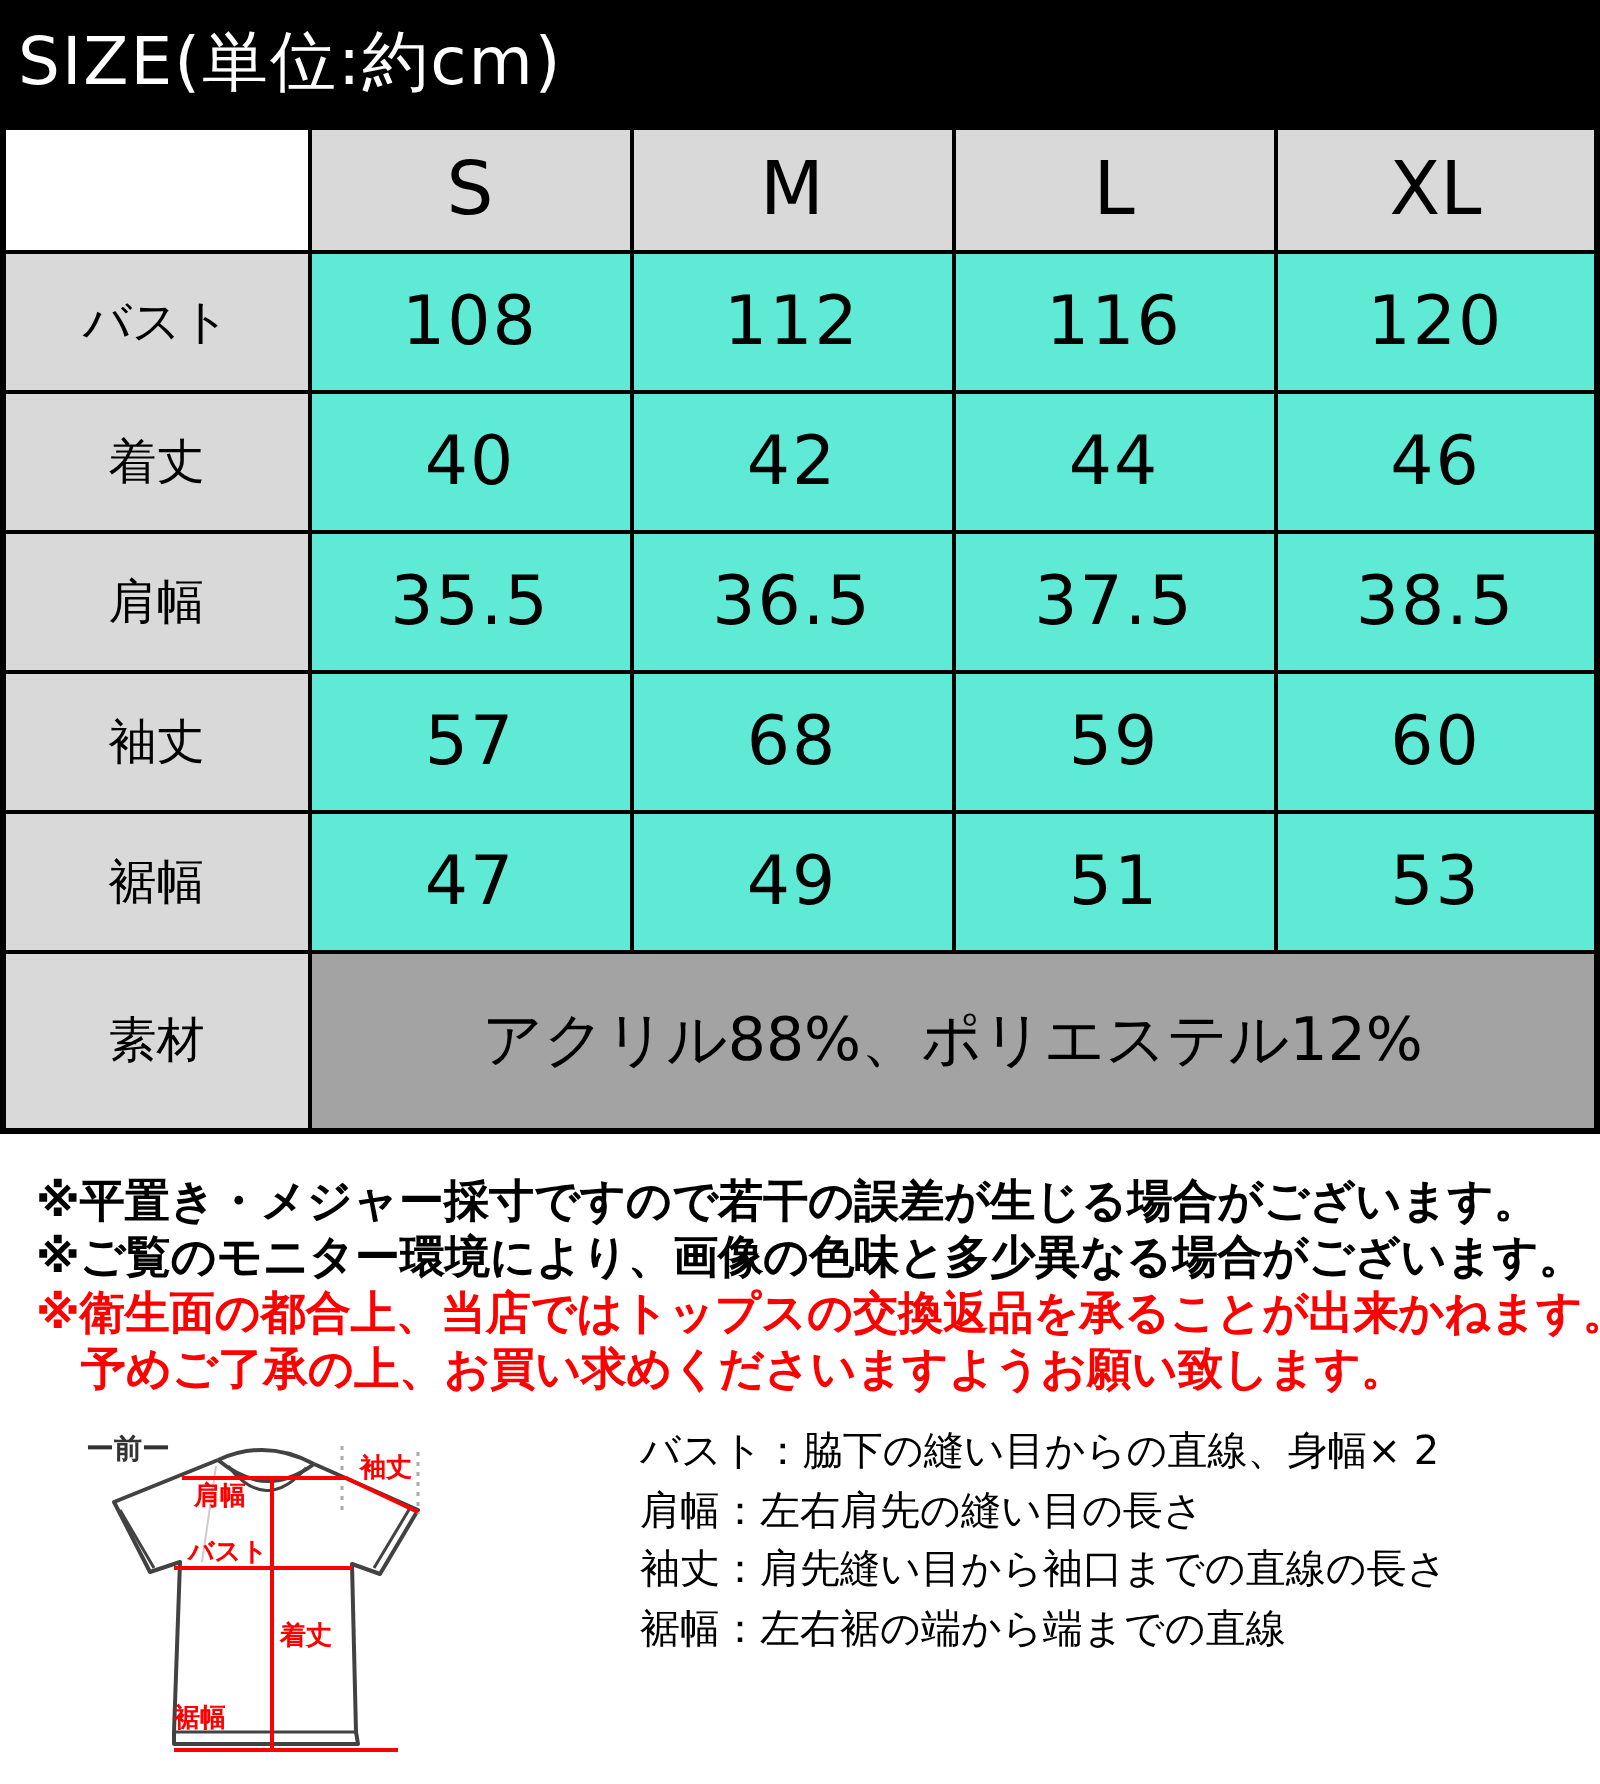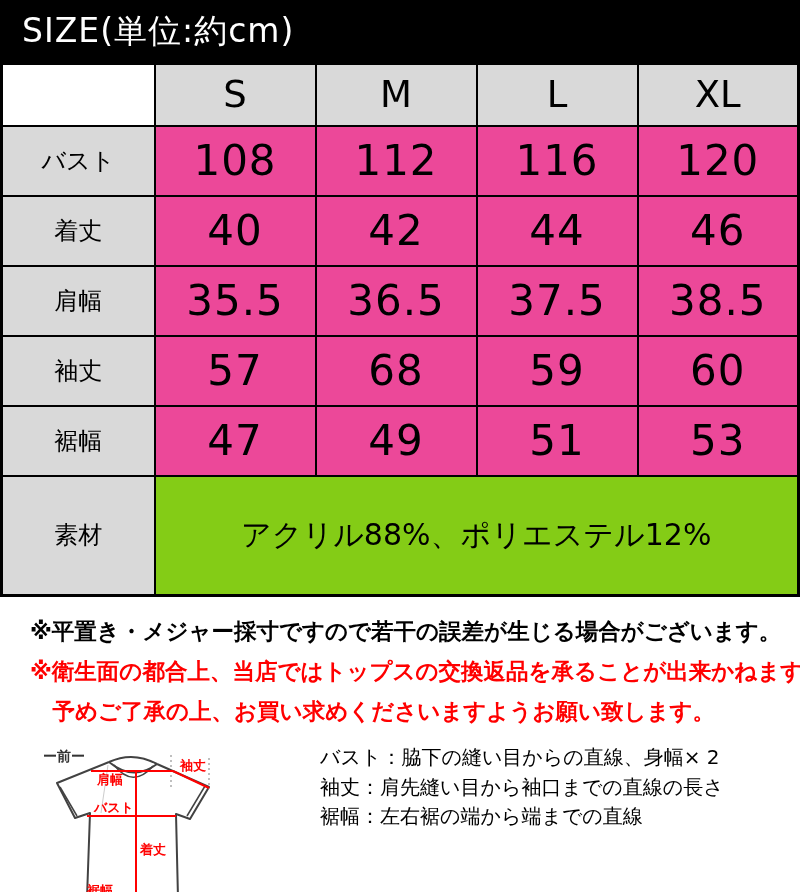--- a/index.html
+++ b/index.html
@@ -13,21 +13,21 @@
     color: #000;
   }
   
   .title-bar {
     width: 800px;
     height: 62px;
     background: #000;
     display: flex;
     align-items: center;
     box-sizing: border-box;
-    padding-left: 22px;
+    padding-left: 9px;
   }
   .title-bar span {
     color: #fff;
     font-size: 33px;
     font-weight: 500;
     letter-spacing: 1px;
     white-space: nowrap;
   }
   
   table.size-table {
@@ -39,49 +39,49 @@
   table.size-table th, table.size-table td {
     border: 2px solid #000;
     text-align: center;
     vertical-align: middle;
     padding: 0;
   }
   col.c-label { width: 153px; }
   col.c-size  { width: 161px; }
   tr.hdr-row     { height: 62px; }
   tr.data-row    { height: 70px; }
-  tr.material-row{ height: 120px; }
+  tr.material-row{ height: 90px; }
   th.corner      { background: #fff; }
   th.size-hdr {
     background: #d9d9d9;
     font-size: 37px;
     font-weight: 500;
   }
   th.row-label {
     background: #d9d9d9;
     font-size: 24px;
     font-weight: 500;
   }
   td.cell-val {
-    background: #ec4899;
-    font-size: 42px;
+    background: #5eead4;
+    font-size: 34px;
     font-weight: 400;
     letter-spacing: 1px;
   }
   td.material-val {
-    background: #84cc16;
+    background: #a3a3a3;
     font-size: 30px;
     font-weight: 500;
   }
   
   .notes {
     margin: 20px 0 0 18px;
   }
   .notes p {
-    margin: 12px;
+    margin: 0;
     font-size: 22.5px;
     font-weight: bold;
     line-height: 28px;
     white-space: nowrap;
   }
   .notes p.red { color: #ff0000; }
   
   .bottom {
     display: flex;
     margin-top: 6px;
@@ -173,20 +173,21 @@
     </tr>
     <tr class="material-row">
       <th class="row-label">素材</th>
       <td class="material-val" colspan="4">アクリル88%、ポリエステル12%</td>
     </tr>
   </tbody>
 </table>
 
 <div class="notes">
   <p>※平置き・メジャー採寸ですので若干の誤差が生じる場合がございます。</p>
+  <p>※ご覧のモニター環境により、画像の色味と多少異なる場合がございます。</p>
   <p class="red">※衛生面の都合上、当店ではトップスの交換返品を承ることが出来かねます。</p>
   <p class="red">　予めご了承の上、お買い求めくださいますようお願い致します。</p>
 </div>
 
 <div class="bottom">
   <div class="diagram-wrap">
     <svg width="306" height="182" viewBox="0 0 300 182" xmlns="http://www.w3.org/2000/svg">
 
       <text x="30" y="24" class="front-label">ー前ー</text>
 
@@ -217,16 +218,17 @@
       <text x="84" y="47" class="red-label">肩幅</text>
       <text x="167" y="33" class="red-label">袖丈</text>
       <text x="81" y="75" class="red-label">バスト</text>
       <text x="127" y="117" class="red-label">着丈</text>
       <text x="74" y="158" class="red-label">裾幅</text>
     </svg>
   </div>
 
   <div class="defs">
     <p>バスト：脇下の縫い目からの直線、身幅× 2</p>
+    <p>肩幅：左右肩先の縫い目の長さ</p>
     <p>袖丈：肩先縫い目から袖口までの直線の長さ</p>
     <p>裾幅：左右裾の端から端までの直線</p>
   </div>
 </div>
 
 </body></html>

